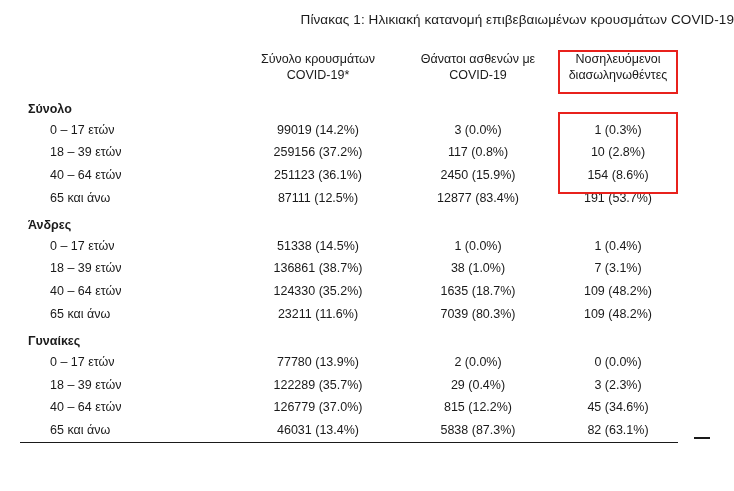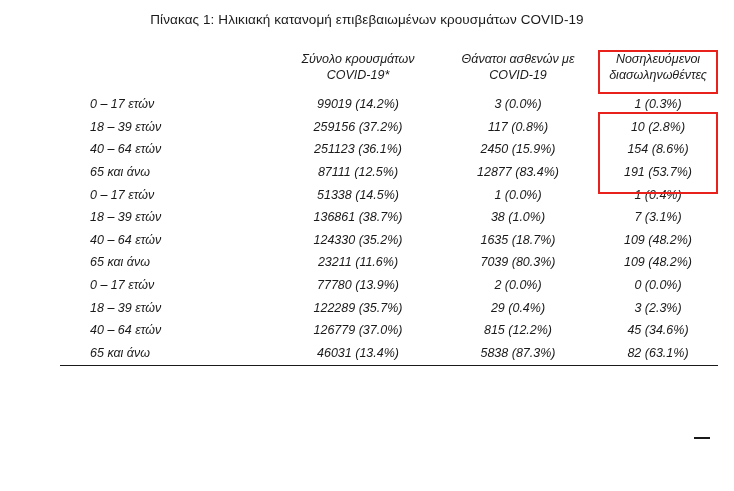--- a/index.html
+++ b/index.html
@@ -16,31 +16,30 @@
     overflow: hidden;
   }
   .page {
     position: relative;
     width: 734px;
     height: 491px;
     box-sizing: border-box;
     padding: 0;
   }
   .caption {
-    text-align: center;
+    text-align: right;
     font-size: 13.5px;
     color: #1a1a1a;
     padding-top: 12px;
     padding-bottom: 14px;
     letter-spacing: 0.1px;
   }
   .table-wrap {
     position: relative;
-    margin: 0 60px;
-    font-style: italic;
+    margin: 0 20px;
   }
   table.main {
     width: 658px;
     border-collapse: collapse;
     table-layout: fixed;
     font-size: 12.5px;
   }
   table.main col.c0 { width: 218px; }
   table.main col.c1 { width: 160px; }
   table.main col.c2 { width: 160px; }
@@ -136,20 +135,23 @@
             <span>COVID-19</span>
           </th>
           <th>
             <span>Νοσηλευόμενοι</span><br>
             <span>διασωληνωθέντες</span>
           </th>
         </tr>
       </thead>
       <tbody>
 
+        <tr class="group">
+          <td class="label" colspan="4">Σύνολο</td>
+        </tr>
         <tr class="sub">
           <td class="label">0 – 17 ετών</td>
           <td class="num">99019 (14.2%)</td>
           <td class="num">3 (0.0%)</td>
           <td class="num">1 (0.3%)</td>
         </tr>
         <tr class="sub">
           <td class="label">18 – 39 ετών</td>
           <td class="num">259156 (37.2%)</td>
           <td class="num">117 (0.8%)</td>
@@ -161,20 +163,23 @@
           <td class="num">2450 (15.9%)</td>
           <td class="num">154 (8.6%)</td>
         </tr>
         <tr class="sub">
           <td class="label">65 και άνω</td>
           <td class="num">87111 (12.5%)</td>
           <td class="num">12877 (83.4%)</td>
           <td class="num">191 (53.7%)</td>
         </tr>
 
+        <tr class="group">
+          <td class="label" colspan="4">Άνδρες</td>
+        </tr>
         <tr class="sub">
           <td class="label">0 – 17 ετών</td>
           <td class="num">51338 (14.5%)</td>
           <td class="num">1 (0.0%)</td>
           <td class="num">1 (0.4%)</td>
         </tr>
         <tr class="sub">
           <td class="label">18 – 39 ετών</td>
           <td class="num">136861 (38.7%)</td>
           <td class="num">38 (1.0%)</td>
@@ -186,20 +191,23 @@
           <td class="num">1635 (18.7%)</td>
           <td class="num">109 (48.2%)</td>
         </tr>
         <tr class="sub">
           <td class="label">65 και άνω</td>
           <td class="num">23211 (11.6%)</td>
           <td class="num">7039 (80.3%)</td>
           <td class="num">109 (48.2%)</td>
         </tr>
 
+        <tr class="group">
+          <td class="label" colspan="4">Γυναίκες</td>
+        </tr>
         <tr class="sub">
           <td class="label">0 – 17 ετών</td>
           <td class="num">77780 (13.9%)</td>
           <td class="num">2 (0.0%)</td>
           <td class="num">0 (0.0%)</td>
         </tr>
         <tr class="sub">
           <td class="label">18 – 39 ετών</td>
           <td class="num">122289 (35.7%)</td>
           <td class="num">29 (0.4%)</td>

